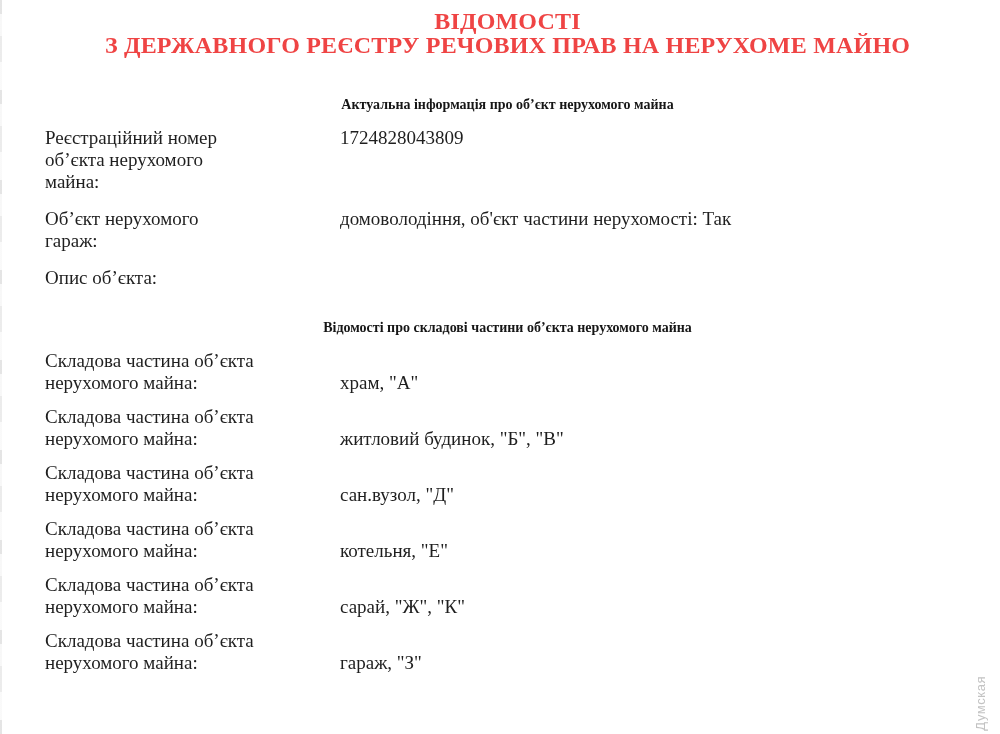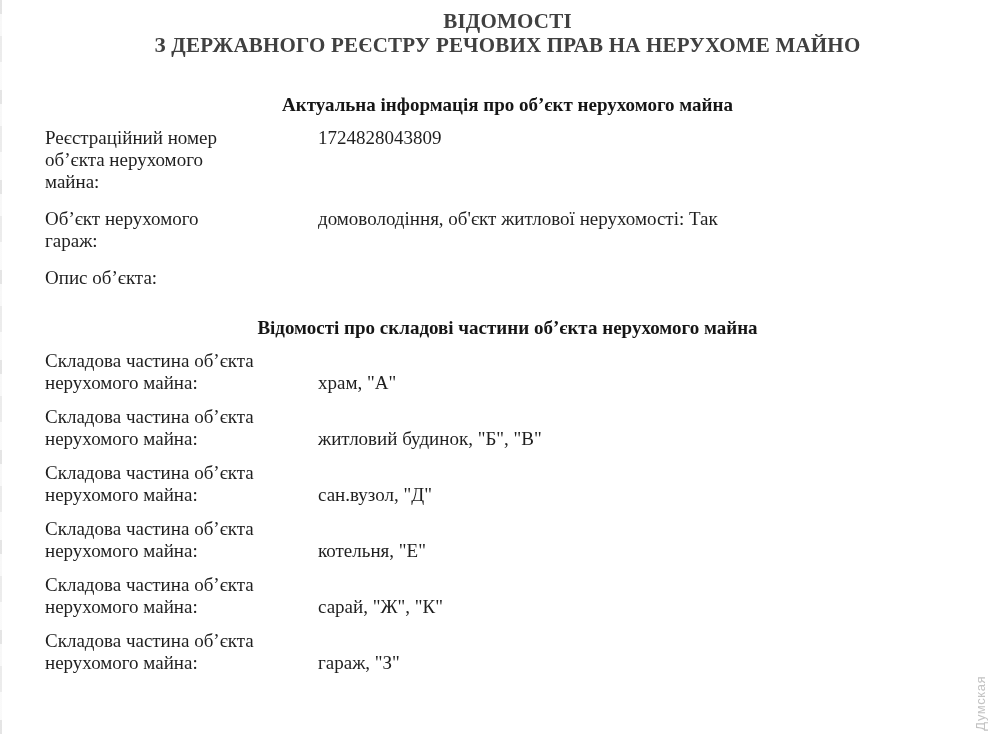--- a/index.html
+++ b/index.html
@@ -12,37 +12,37 @@
     background: #ffffff;
     font-family: "Liberation Serif", serif;
     font-size: 19px;
     line-height: 22px;
     color: #1f1f1f;
     overflow: hidden;
   }
   .doc-title {
     text-align: center;
     font-weight: bold;
-    font-size: 21px;
+    font-size: 24px;
     line-height: 24px;
-    color: #404040;
+    color: #ef4444;
     letter-spacing: 0.2px;
   }
   .sec-heading {
     margin: 0;
     text-align: center;
     font-weight: bold;
-    font-size: 19px;
+    font-size: 14px;
     line-height: 22px;
     color: #161616;
   }
   .sec1 .sec-heading { margin-top: 37px; }
   .sec2 .sec-heading { margin-top: 28px; }
   .rows { margin-top: 11px; }
-  .row { display: flex; align-items: flex-start; }
+  .row { display: flex; align-items: flex-start; gap: 22px; }
   .sec1 .row { margin-bottom: 15px; }
   .sec2 .row { margin-bottom: 12px; align-items: flex-end; }
   .lbl {
     flex: 0 0 273px;
     width: 273px;
     white-space: pre-line;
   }
   .val { flex: 1 1 auto; }
   .watermark {
     position: absolute;
@@ -80,21 +80,21 @@
     <div class="rows">
       <div class="row">
         <div class="lbl">Реєстраційний номер
 об’єкта нерухомого
 майна:</div>
         <div class="val">1724828043809</div>
       </div>
       <div class="row">
         <div class="lbl">Об’єкт нерухомого
 гараж:</div>
-        <div class="val">домоволодіння, об'єкт житлової нерухомості: Так</div>
+        <div class="val">домоволодіння, об'єкт частини нерухомості: Так</div>
       </div>
       <div class="row">
         <div class="lbl">Опис об’єкта:</div>
       </div>
     </div>
   </section>
 
   <section class="sec sec2">
     <h2 class="sec-heading">Відомості про складові частини об’єкта нерухомого майна</h2>
     <div class="rows">

